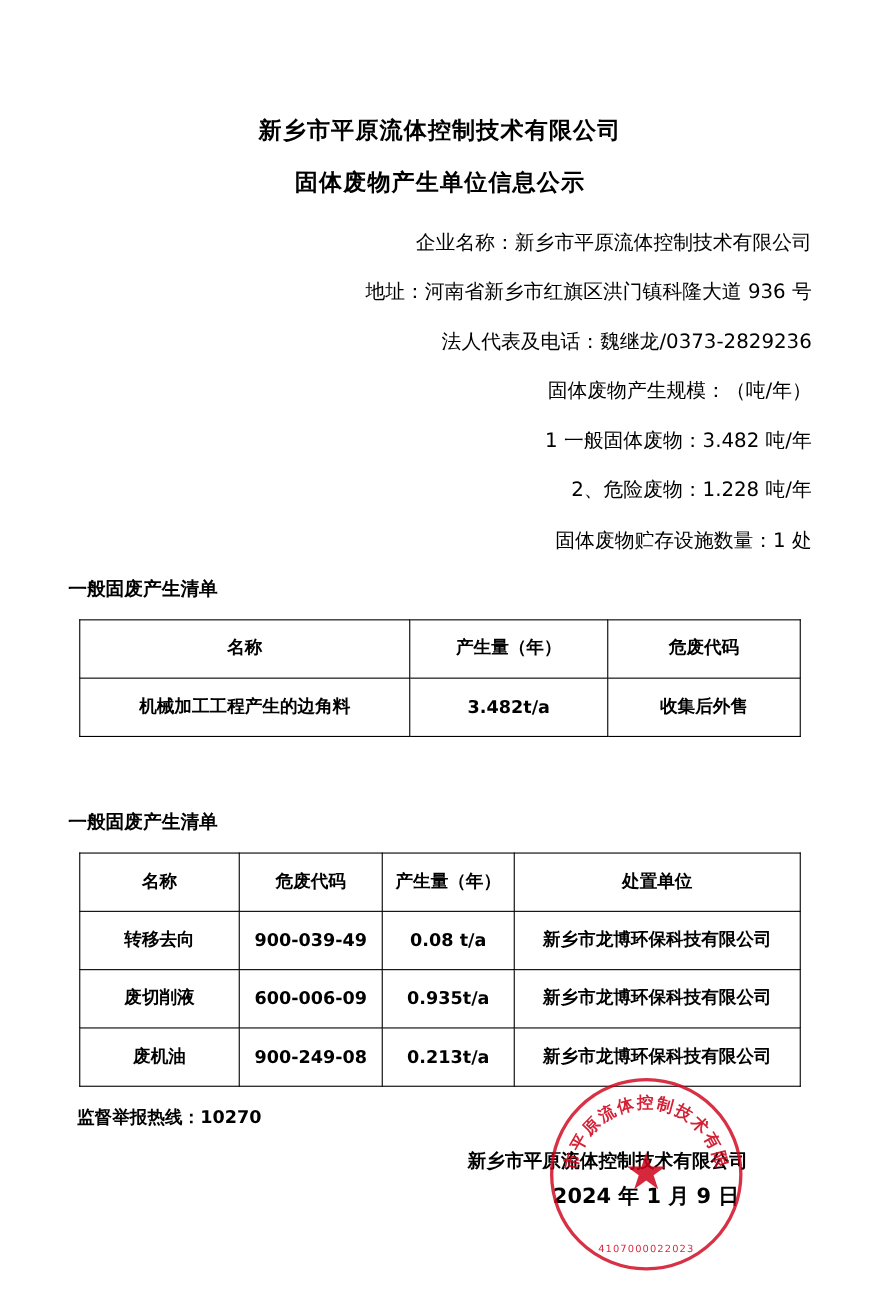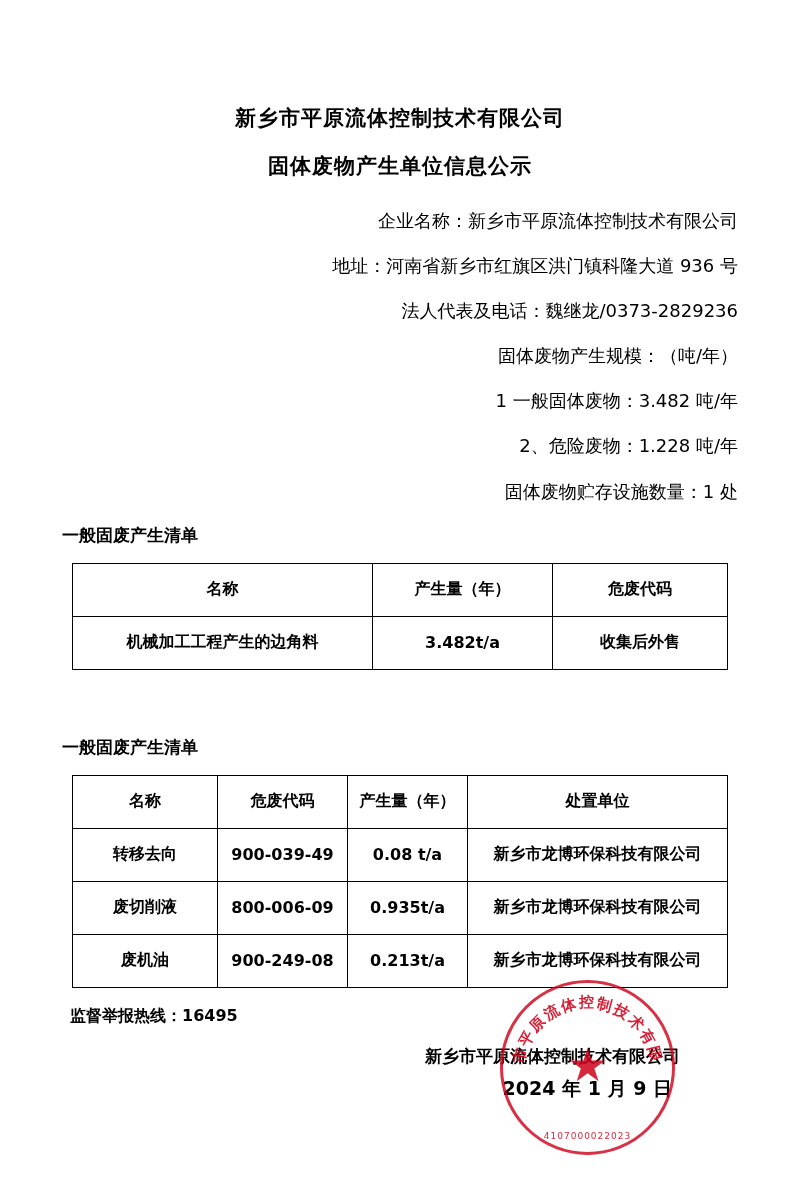--- a/index.html
+++ b/index.html
@@ -218,34 +218,34 @@
     </thead>
     <tbody>
       <tr>
         <td>转移去向</td>
         <td>900-039-49</td>
         <td>0.08 t/a</td>
         <td>新乡市龙博环保科技有限公司</td>
       </tr>
       <tr>
         <td>废切削液</td>
-        <td>800-006-09</td>
+        <td>600-006-09</td>
         <td>0.935t/a</td>
         <td>新乡市龙博环保科技有限公司</td>
       </tr>
       <tr>
         <td>废机油</td>
         <td>900-249-08</td>
         <td>0.213t/a</td>
         <td>新乡市龙博环保科技有限公司</td>
       </tr>
     </tbody>
   </table>
 
-  <div class="footer-hotline">监督举报热线：16495</div>
+  <div class="footer-hotline">监督举报热线：10270</div>
 
   <div class="sign-block">
     <div class="sign-company">新乡市平原流体控制技术有限公司</div>
     <div class="sign-date">2024 年 1 月 9 日</div>
   </div>
 
   <div class="seal">
     <div class="ring"></div>
     <svg width="175" height="175" viewBox="0 0 175 175">
       <defs>

